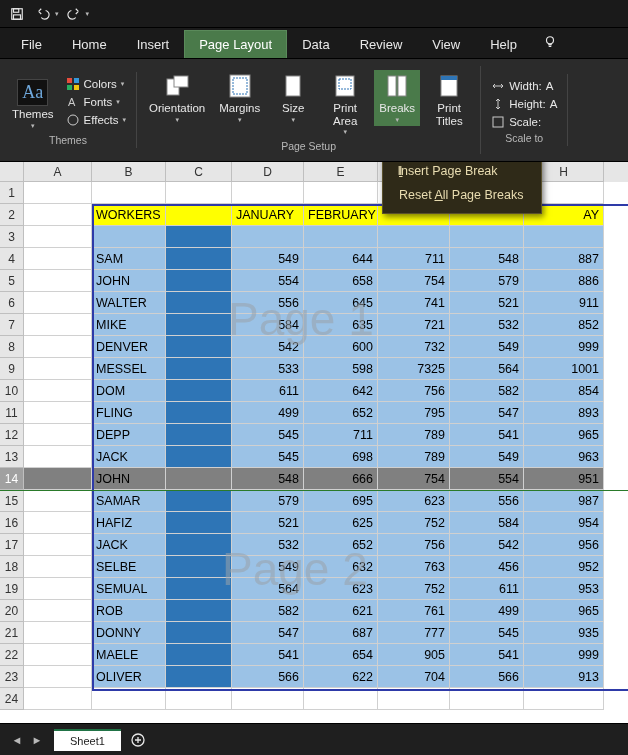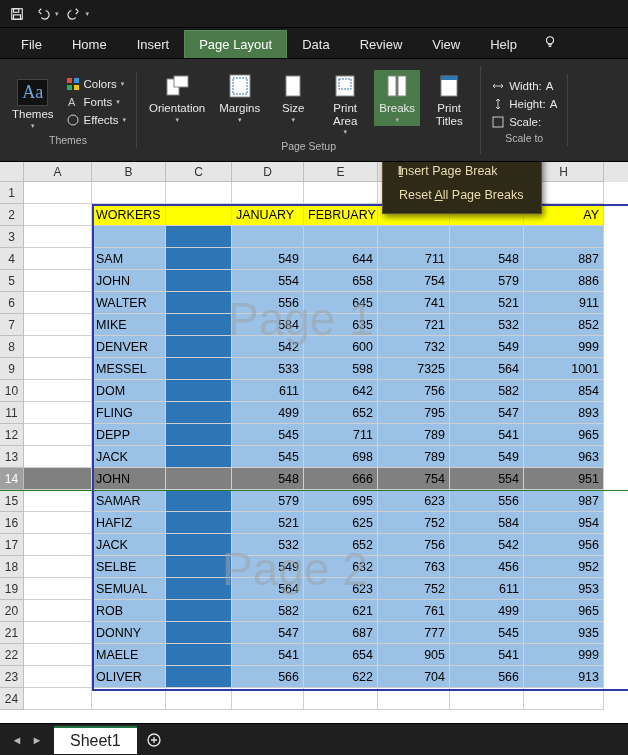--- a/index.html
+++ b/index.html
@@ -74,21 +74,21 @@
 
   
   .ctx-menu{position:absolute;z-index:10;background:#2f2a18;border:1px solid #5a512c;box-shadow:2px 3px 6px rgba(0,0,0,.5);padding:6px 2px;min-width:152px;}
   .ctx-item{padding:5px 16px 5px 14px;color:var(--menu-text);font-size:12.5px;white-space:nowrap;}
   .ctx-item u{text-decoration:underline;}
 
   
   .bottom{height:32px;background:#1f1f1f;display:flex;align-items:center;border-top:1px solid #000;}
   .sheet-nav{display:flex;align-items:center;gap:2px;padding:0 8px;}
   .nav-btn{width:18px;height:18px;display:flex;align-items:center;justify-content:center;color:var(--text-dim);font-size:11px;}
-  .sheet-tab{background:#fff;color:#222;padding:4px 16px;font-size:16px;border-top:2px solid #217346;}
+  .sheet-tab{background:#fff;color:#222;padding:4px 16px;font-size:11px;border-top:2px solid #217346;}
   .add-sheet{width:22px;height:22px;display:flex;align-items:center;justify-content:center;margin-left:6px;}
   .add-sheet svg{width:14px;height:14px;stroke:var(--text);fill:none;stroke-width:1.3;}
 
 </style>
 </head>
 <body>
 
 <div class="titlebar">
   <div class="qa-btn">
     <svg viewBox="0 0 16 16">

